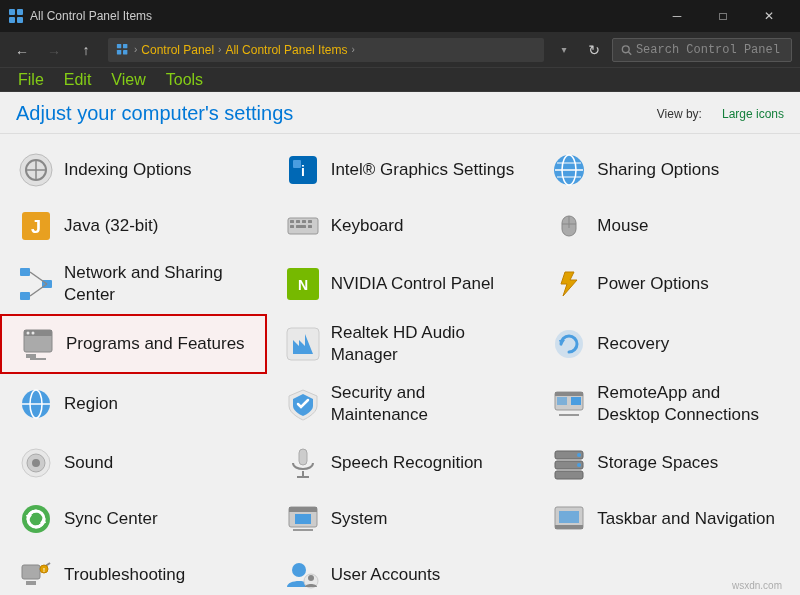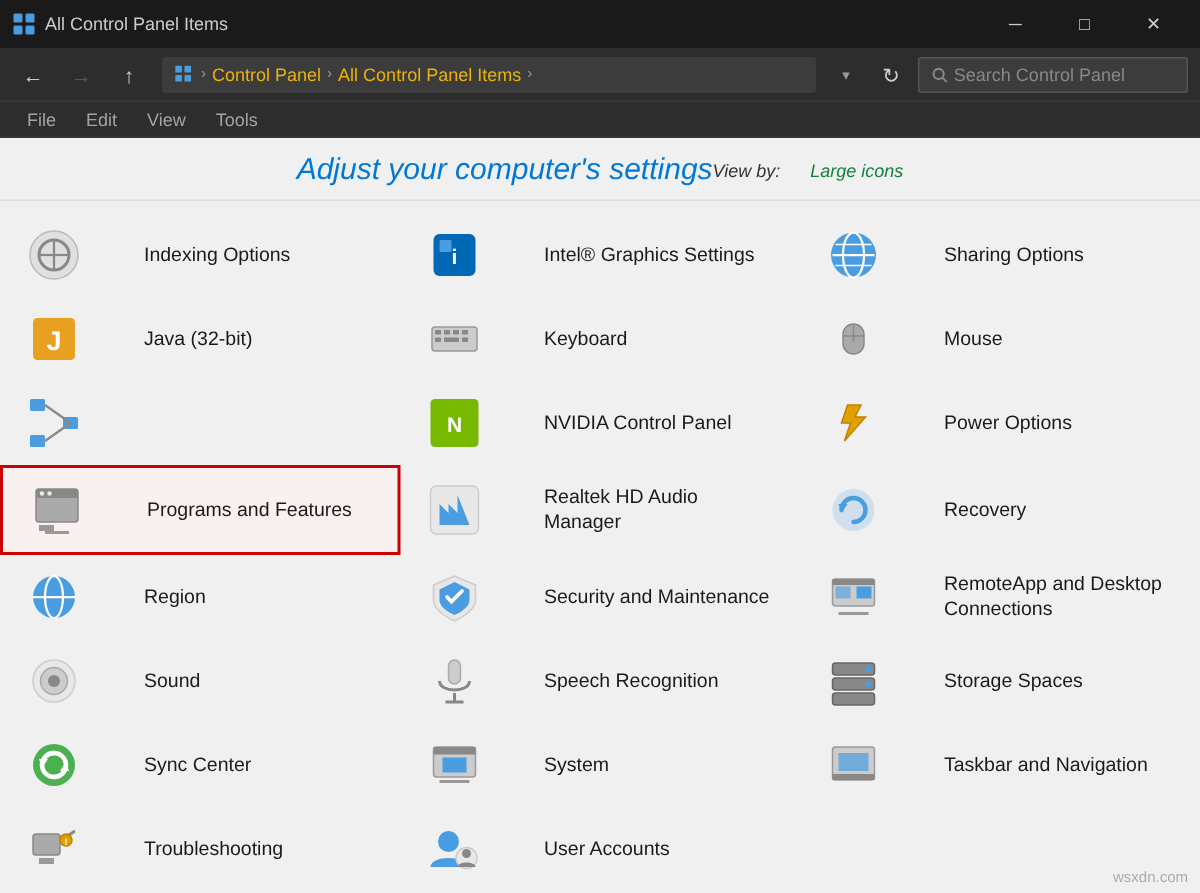--- a/index.html
+++ b/index.html
@@ -120,63 +120,62 @@
       align-items: center;
       padding: 0 8px;
       gap: 4px;
     }
     .search-box input {
       background: transparent;
       border: none;
       outline: none;
       color: #ffffff;
       font-size: 12px;
-      font-family: Liberation Sans, sans-serif;
+      font-family: Liberation Mono, monospace;
       width: 100%;
     }
     .search-box input::placeholder { color: #888; }
 
     
     .menu-bar {
       background: #2d2d2d;
       height: 24px;
       display: flex;
       align-items: center;
       padding: 0 8px;
       gap: 0;
       border-bottom: 1px solid #3a3a3a;
     }
     .menu-item {
       height: 24px;
       padding: 0 10px;
       display: flex;
       align-items: center;
-      font-size: 12px;
-      color: #a3a3a3;
+      font-size: 16px;
+      color: #84cc16;
       cursor: pointer;
     }
 
     
     .content {
       background: #f0f0f0;
       height: calc(595px - 32px - 36px - 24px);
       display: flex;
       flex-direction: column;
       overflow: hidden;
     }
 
     
     .content-header {
       background: #f0f0f0;
       padding: 10px 16px 8px;
       display: flex;
       align-items: center;
-      justify-content: center;
+      justify-content: space-between;
       border-bottom: 1px solid #ddd;
-      font-style: italic;
     }
     .settings-title {
       font-size: 20px;
       color: #0078d7;
       font-weight: 300;
     }
     .view-by {
       font-size: 12px;
       color: #333;
       display: flex;
@@ -216,35 +215,34 @@
     .item-icon {
       width: 40px;
       height: 40px;
       flex-shrink: 0;
       display: flex;
       align-items: center;
       justify-content: center;
       font-size: 28px;
     }
     .item-label {
-      font-size: 13px;
+      font-size: 17px;
       color: #1a1a1a;
       line-height: 1.3;
-      margin-left: 32px;
     }
 
     
     .items-container::-webkit-scrollbar { width: 10px; }
     .items-container::-webkit-scrollbar-track { background: #e8e8e8; }
     .items-container::-webkit-scrollbar-thumb { background: #aaa; border-radius: 2px; }
 
     .wsxdn-watermark {
       position: fixed;
       bottom: 4px;
-      right: 8px;
+      right: 18px;
       font-size: 10px;
       color: rgba(0,0,0,0.3);
     }
   </style>
 </head>
 <body>
 
 <div class="title-bar">
   <div class="title-bar-left">
 
@@ -389,20 +387,21 @@
       <div class="grid-item">
         <div class="item-icon">
           <svg width="36" height="36" viewBox="0 0 36 36">
             <rect x="2" y="2" width="10" height="8" rx="1" fill="#4a9de0"></rect>
             <rect x="2" y="26" width="10" height="8" rx="1" fill="#4a9de0"></rect>
             <rect x="24" y="14" width="10" height="8" rx="1" fill="#4a9de0"></rect>
             <line x1="12" y1="6" x2="29" y2="18" stroke="#888" stroke-width="1.5"></line>
             <line x1="12" y1="30" x2="29" y2="18" stroke="#888" stroke-width="1.5"></line>
           </svg>
         </div>
+        <span class="item-label">Network and Sharing Center</span>
       </div>
 
       <div class="grid-item">
         <div class="item-icon">
           <svg width="36" height="36" viewBox="0 0 36 36">
             <rect x="2" y="2" width="32" height="32" rx="3" fill="#76b900"></rect>
             <text x="18" y="24" font-size="14" font-weight="bold" fill="white" text-anchor="middle" font-family="Arial">N</text>
           </svg>
         </div>
         <span class="item-label">NVIDIA Control Panel</span>

